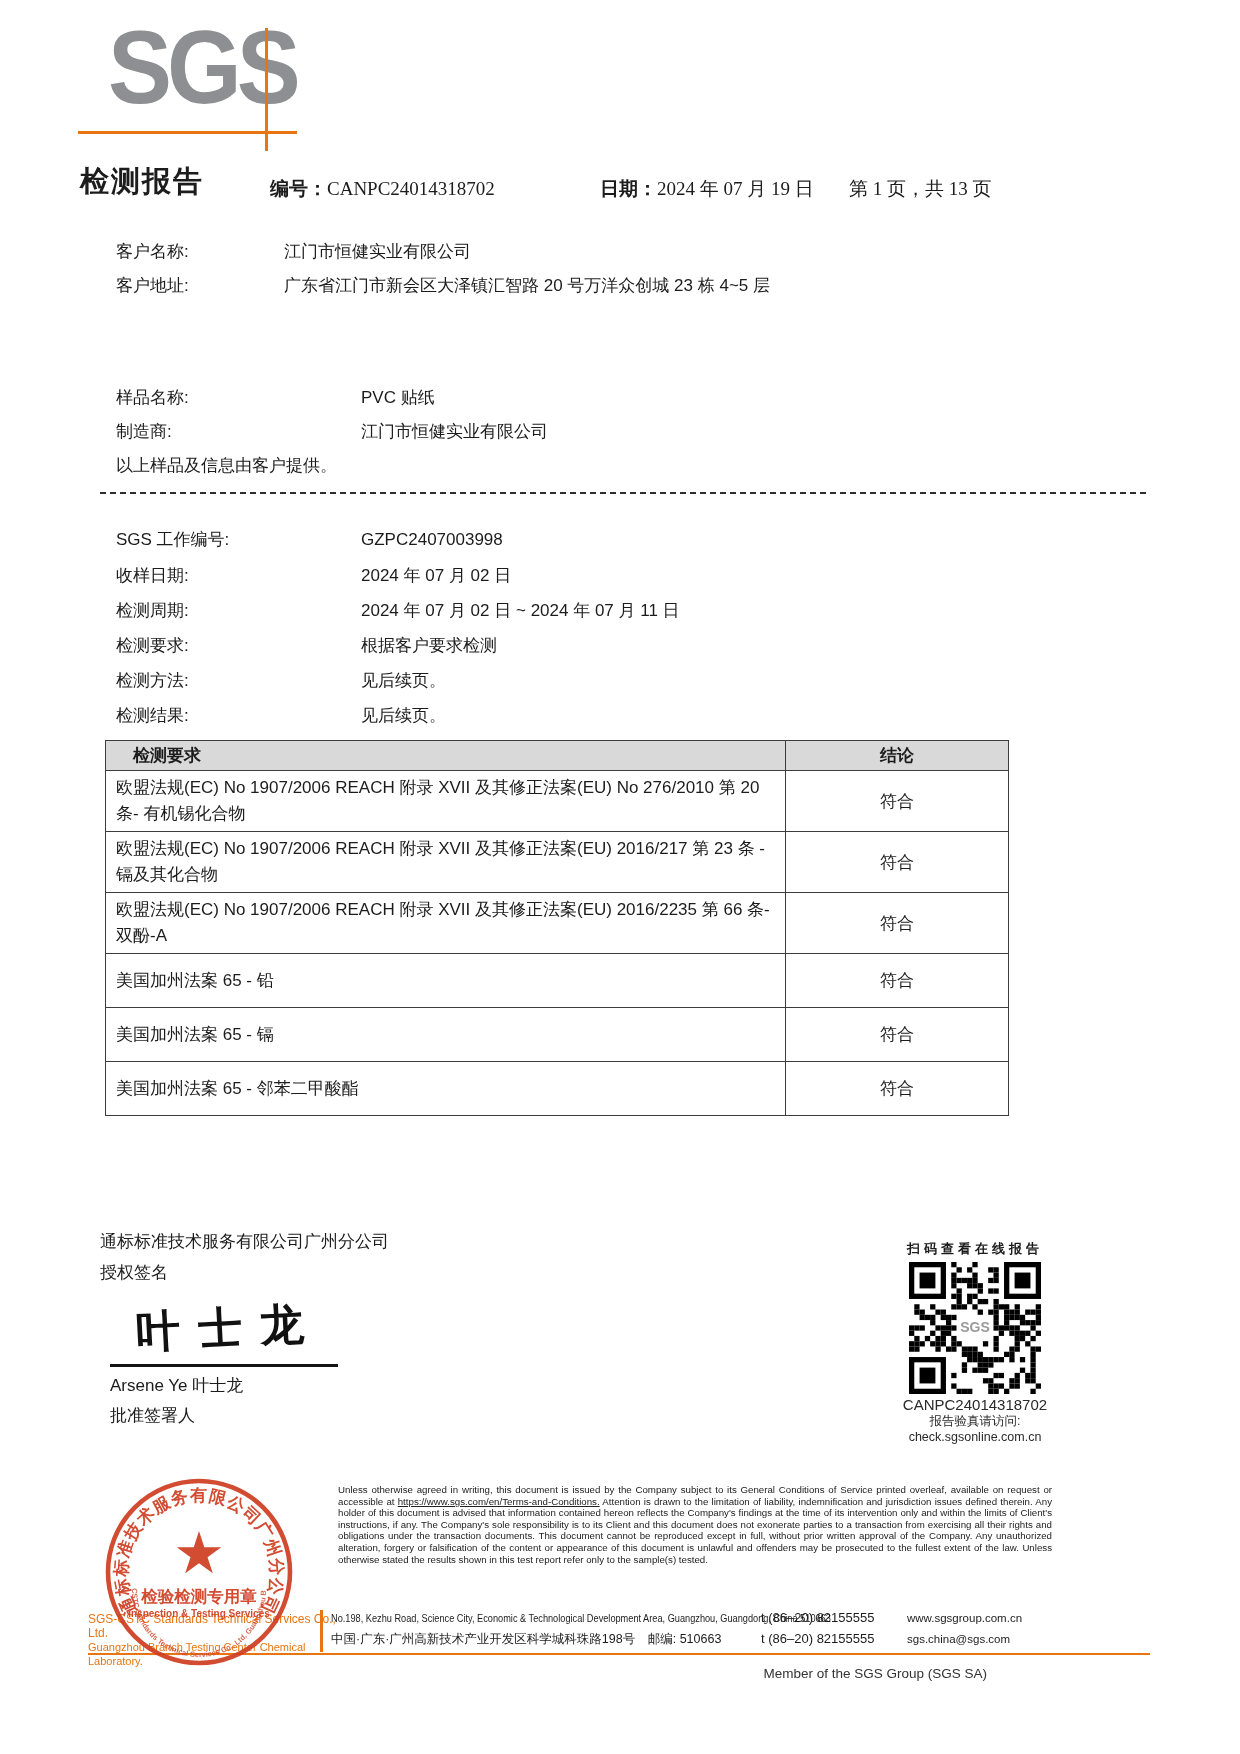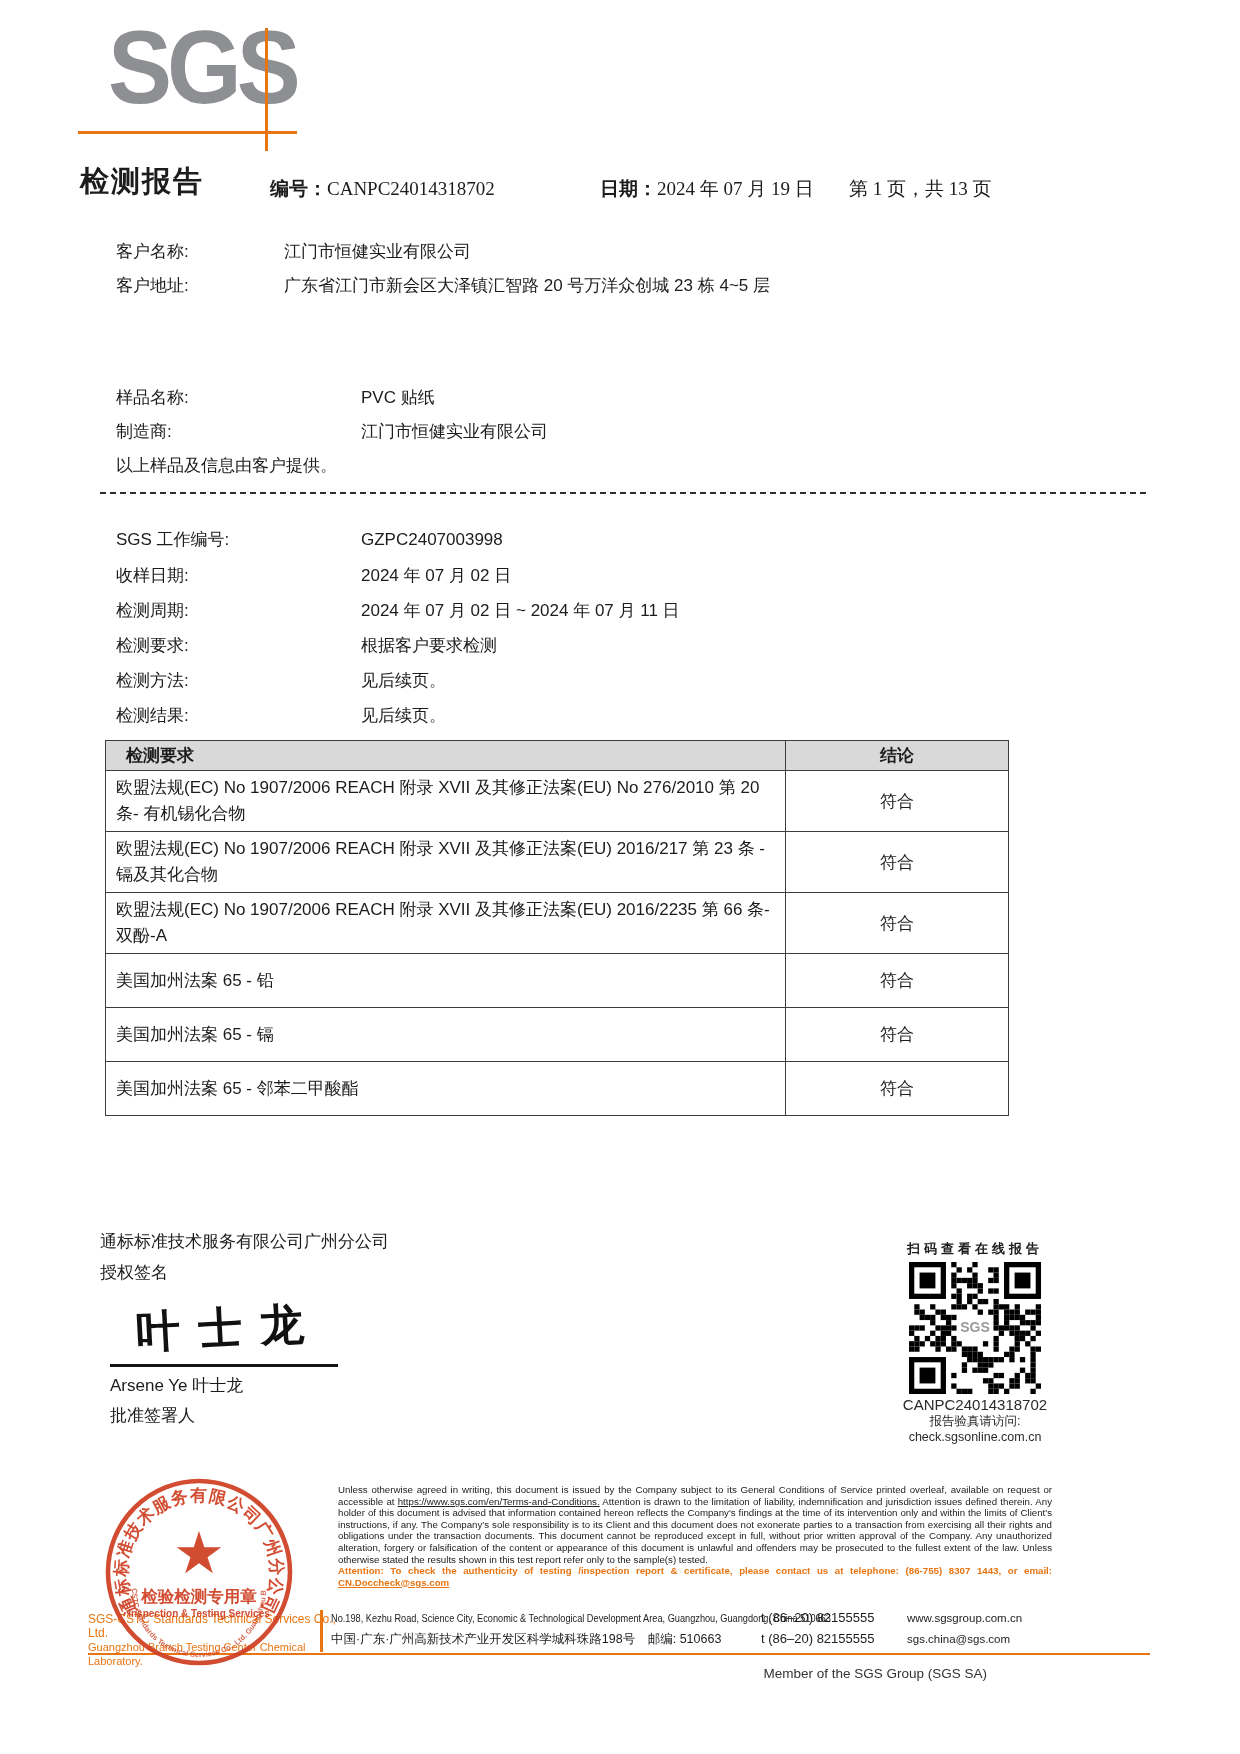--- a/index.html
+++ b/index.html
@@ -29,21 +29,21 @@
   .val-a { position:absolute; left:168px; }  
   .val-b { position:absolute; left:245px; }  
 
   .dashed-sep { position:absolute; left:100px; top:492px; width:1046px; border-top:2px dashed #2e2e2e; }
 
   
   table.results { position:absolute; left:105px; top:740px; width:903px; border-collapse:collapse;
                   font-size:17px; table-layout:fixed; }
   table.results th, table.results td { border:1.6px solid #3d3d3d; vertical-align:middle; }
   table.results th { background:#d9d9d9; height:30px; font-weight:bold; }
-  th.req-h { text-align:left; padding-left:20px; width:680px; }
+  th.req-h { text-align:left; padding-left:27px; width:680px; }
   th.con-h { text-align:center; width:223px; }
   td.req { text-align:left; padding:4px 10px; line-height:26px; height:54px; }
   td.con { text-align:center; }
 
   
   .sig-company { position:absolute; left:100px; top:1230px; font-size:17px; }
   .sig-auth    { position:absolute; left:100px; top:1261px; font-size:17px; }
   .sig-svg     { position:absolute; left:122px; top:1288px; }
   .sig-line    { position:absolute; left:110px; top:1364px; width:228px; height:3px; background:#141414; }
   .sig-name    { position:absolute; left:110px; top:1374px; font-size:17px; }
@@ -410,23 +410,20 @@
     <text x="96" y="141" text-anchor="middle" font-size="10" font-weight="bold" fill="#cf3f23">Inspection &amp; Testing Services</text>
   </svg>
 
   <div class="co-orange">
     <div class="l1">SGS-CSTC Standards Technical Services Co., Ltd.</div>
     <div class="l2">Guangzhou Branch Testing Center Chemical Laboratory.</div>
   </div>
 
   <div class="legal">
     <span>Unless otherwise agreed in writing, this document is issued by the Company subject to its General Conditions of Service printed overleaf, available on request or accessible at </span><a class="link">https://www.sgs.com/en/Terms-and-Conditions.</a><span> Attention is drawn to the limitation of liability, indemnification and jurisdiction issues defined therein. Any holder of this document is advised that information contained hereon reflects the Company's findings at the time of its intervention only and within the limits of Client's instructions, if any. The Company's sole responsibility is to its Client and this document does not exonerate parties to a transaction from exercising all their rights and obligations under the transaction documents. This document cannot be reproduced except in full, without prior written approval of the Company. Any unauthorized alteration, forgery or falsification of the content or appearance of this document is unlawful and offenders may be prosecuted to the fullest extent of the law. Unless otherwise stated the results shown in this test report refer only to the sample(s) tested.</span>
-    <div class="attention">
-      <span>Attention: To check the authenticity of testing /inspection report &amp; certificate, please contact us at telephone: (86-755) 8307 1443, or email: </span><a class="link">CN.Doccheck@sgs.com</a>
-    </div>
   </div>
 
   <div class="addr-block">
     <div class="addr-row">
       <span class="addr-en">No.198, Kezhu Road, Science City, Economic &amp; Technological Development Area, Guangzhou, Guangdong, China 510663</span>
       <span class="addr-tel">t (86–20) 82155555</span>
       <span class="addr-url">www.sgsgroup.com.cn</span>
     </div>
     <div class="addr-row">
       <span class="addr-cn">中国·广东·广州高新技术产业开发区科学城科珠路198号　邮编: 510663</span>

